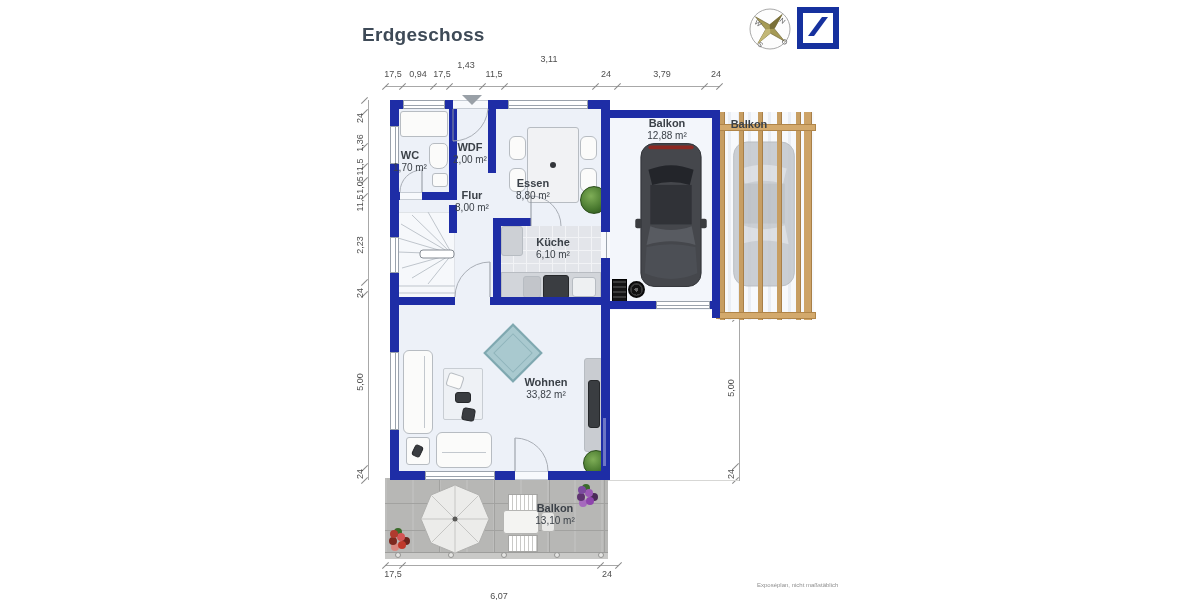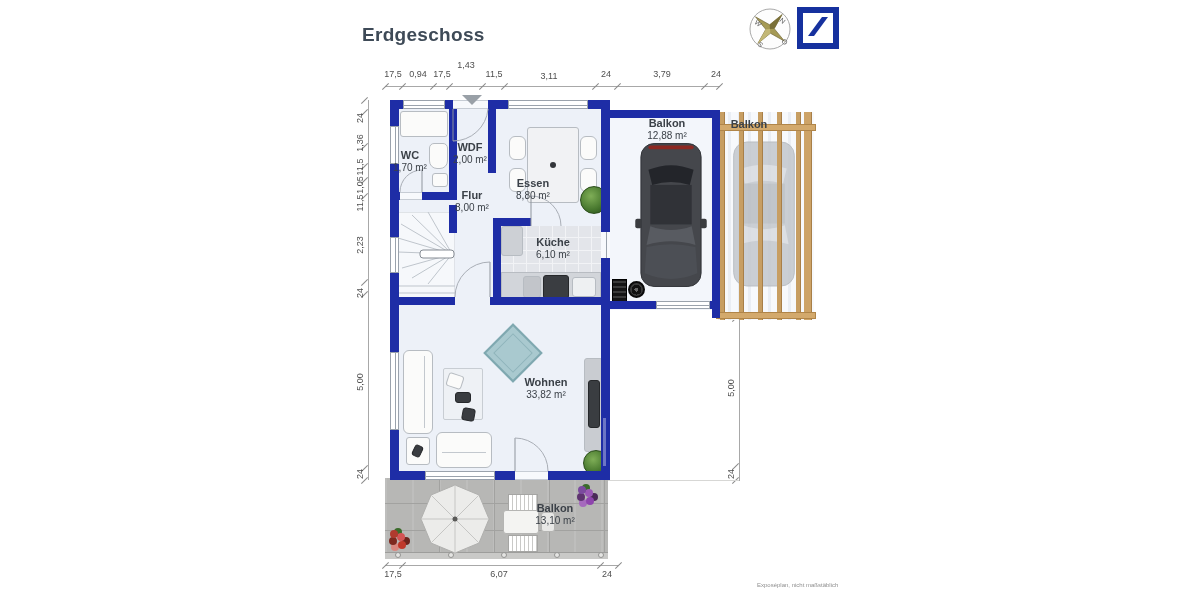--- a/index.html
+++ b/index.html
@@ -123,40 +123,40 @@
       <span class="tick" style="left: 215px; top: -4px;"></span>
       <span class="tick" style="left: 233px; top: -4px;"></span>
     </div>
   <div class="connector" style="left:608px;top:480px;width:131px;height:1px;"></div>
 
   <div class="dlabel" style="left:393px;top:69px;">17,5</div>
   <div class="dlabel" style="left:418px;top:69px;">0,94</div>
   <div class="dlabel" style="left:442px;top:69px;">17,5</div>
   <div class="dlabel" style="left:466px;top:60px;">1,43</div>
   <div class="dlabel" style="left:494px;top:69px;">11,5</div>
-  <div class="dlabel" style="left:549px;top:71px;">3,11</div>
+  <div class="dlabel" style="left:549px;top:54px;">3,11</div>
   <div class="dlabel" style="left:606px;top:69px;">24</div>
   <div class="dlabel" style="left:662px;top:69px;">3,79</div>
   <div class="dlabel" style="left:716px;top:69px;">24</div>
 
   <div class="dlabel rot" style="left:360px;top:118px;">24</div>
   <div class="dlabel rot" style="left:360px;top:143px;">1,36</div>
   <div class="dlabel rot" style="left:360px;top:167px;">11,5</div>
   <div class="dlabel rot" style="left:360px;top:185px;">1,05</div>
   <div class="dlabel rot" style="left:360px;top:203px;">11,5</div>
   <div class="dlabel rot" style="left:360px;top:245px;">2,23</div>
   <div class="dlabel rot" style="left:360px;top:293px;">24</div>
   <div class="dlabel rot" style="left:360px;top:382px;">5,00</div>
   <div class="dlabel rot" style="left:360px;top:474px;">24</div>
 
   <div class="dlabel rot" style="left:731px;top:388px;">5,00</div>
   <div class="dlabel rot" style="left:731px;top:474px;">24</div>
 
   <div class="dlabel" style="left:393px;top:569px;">17,5</div>
-  <div class="dlabel" style="left:499px;top:569px;">6,07</div>
+  <div class="dlabel" style="left:499px;top:591px;">6,07</div>
   <div class="dlabel" style="left:607px;top:569px;">24</div>
 
   <div class="floor" style="left:390px;top:100px;width:220px;height:380px;"></div>
   <div class="floor" style="left:610px;top:110px;width:110px;height:200px;background:#f3f6fb;"></div>
   <div class="cpbg" style="left:718px;top:112px;width:96px;height:208px;"></div>
   <div class="terrace" style="left:385px;top:478px;width:223px;height:79px;"></div>
   <div class="rail" style="left:385px;top:552px;width:223px;height:6px;"></div>
   <div class="railpost" style="left:395px;top:552px;"></div>
   <div class="railpost" style="left:448px;top:552px;"></div>
   <div class="railpost" style="left:501px;top:552px;"></div>

